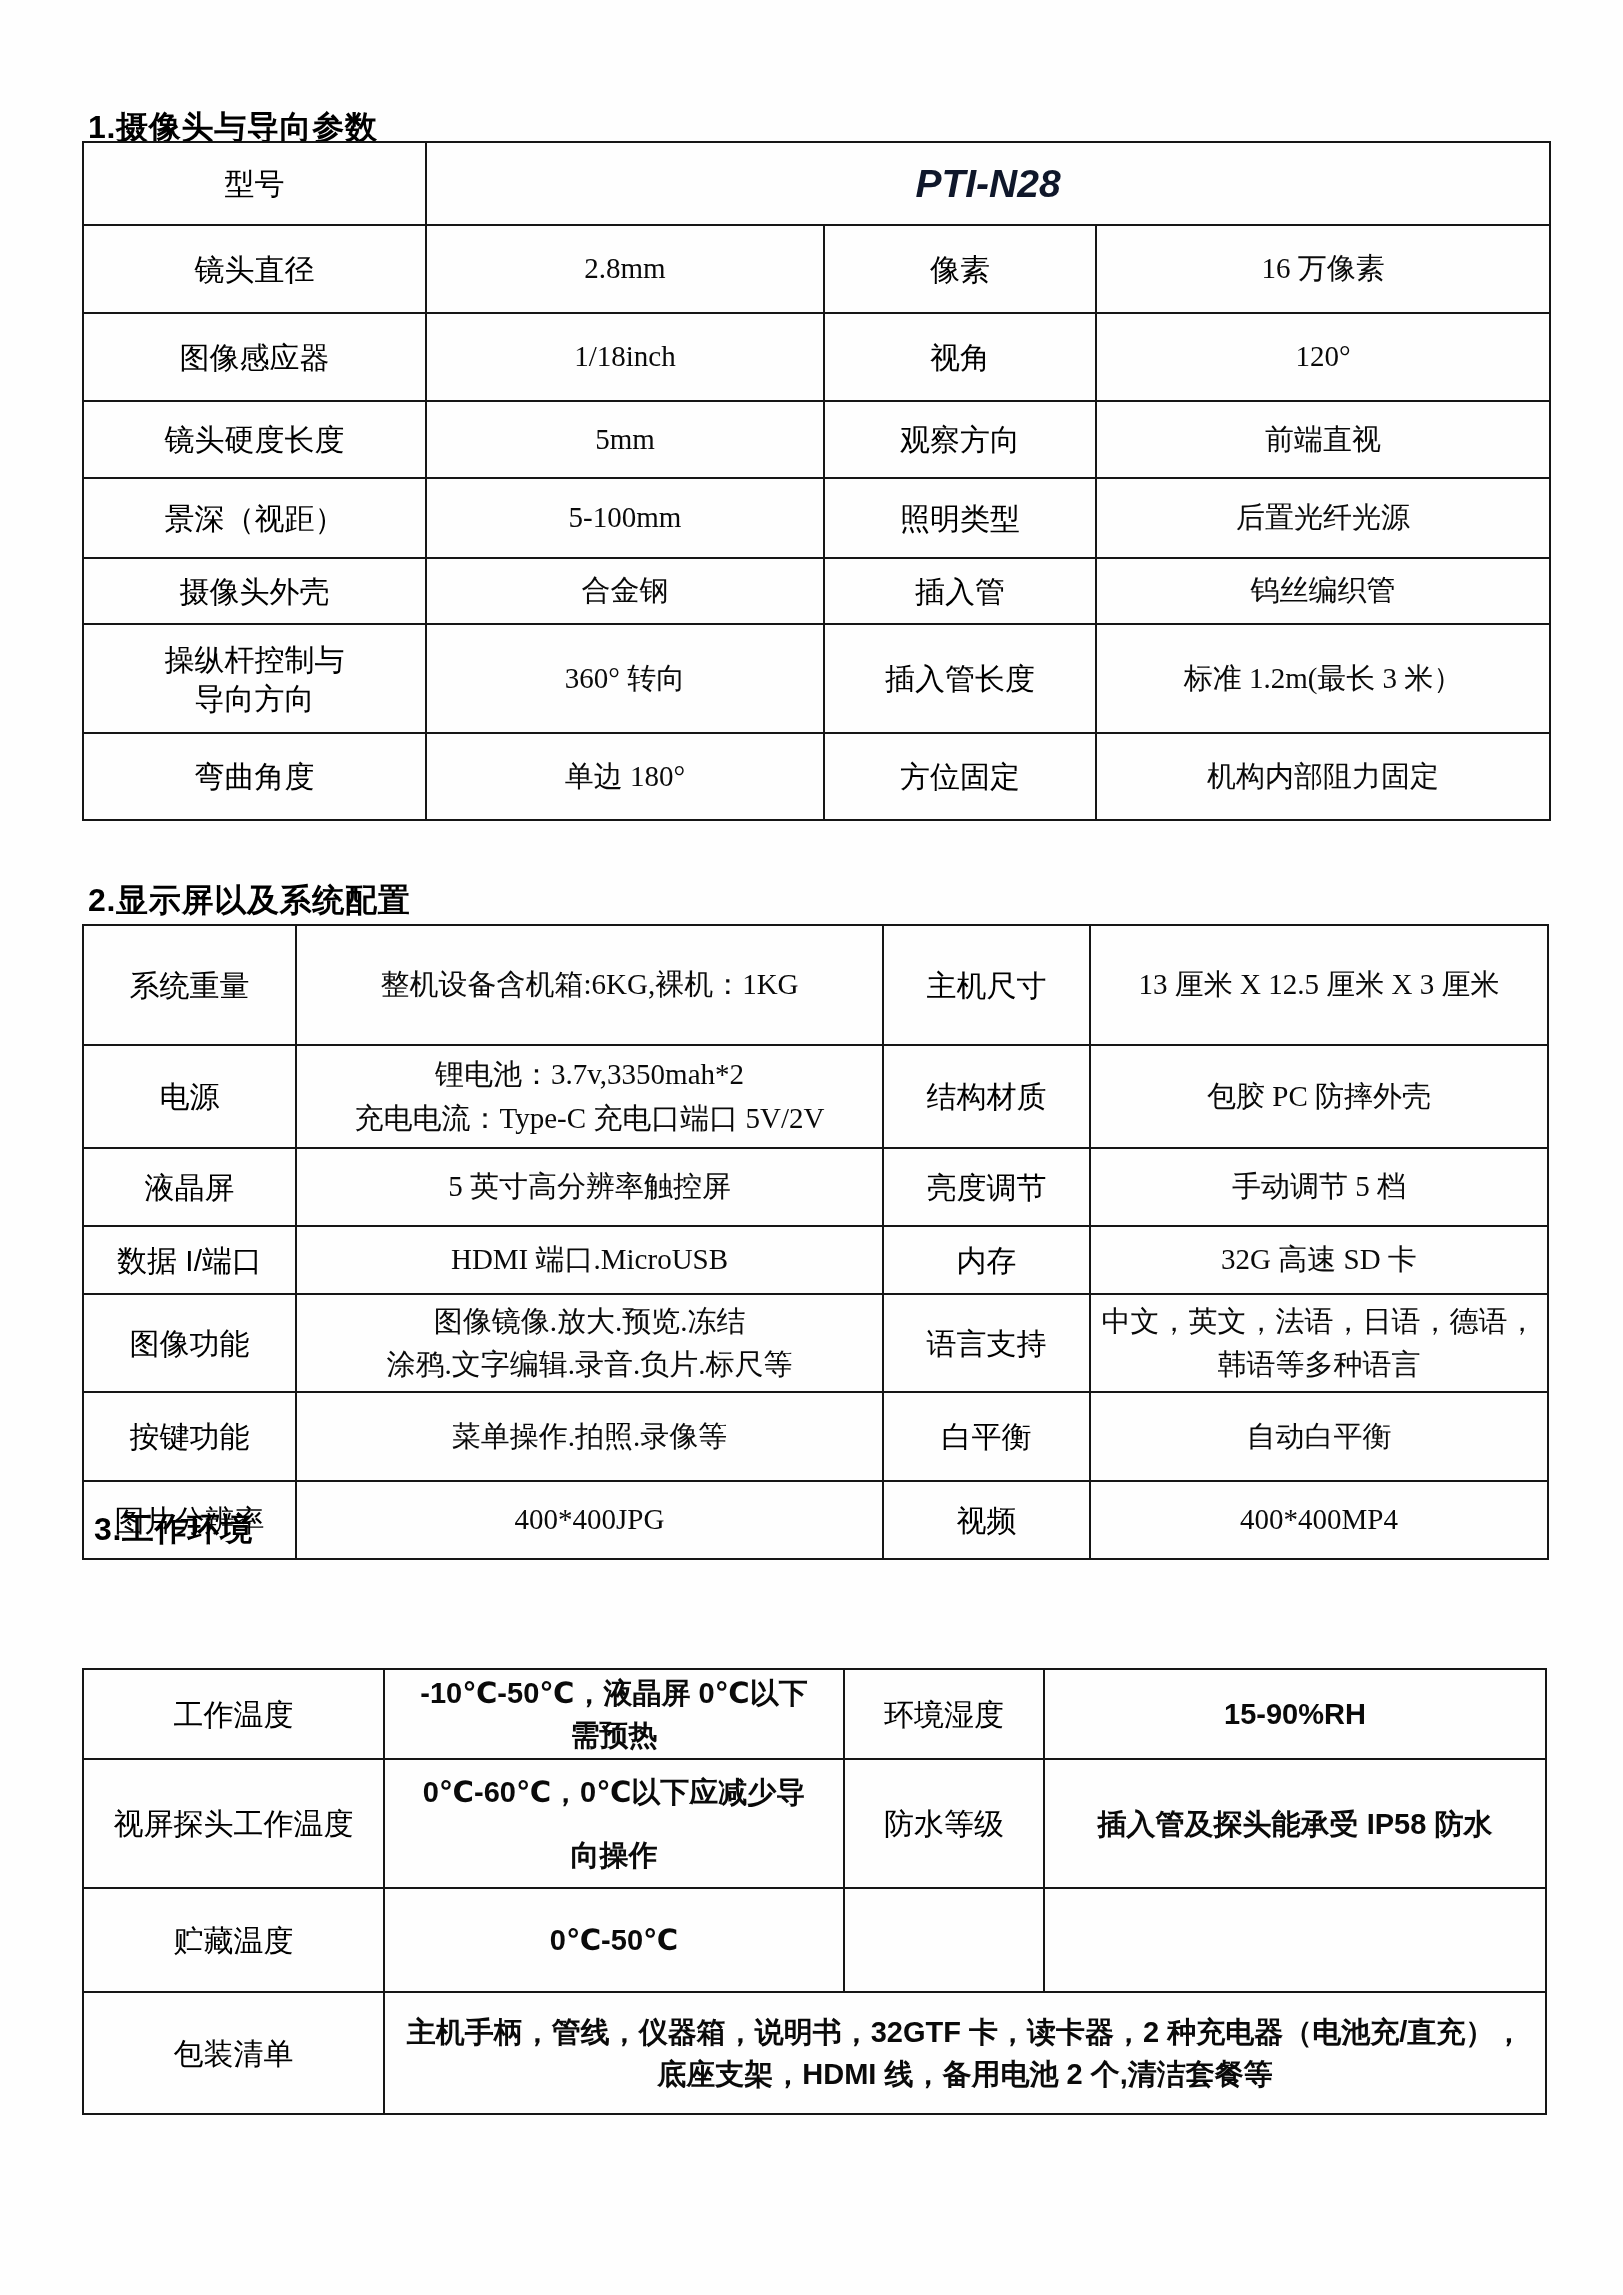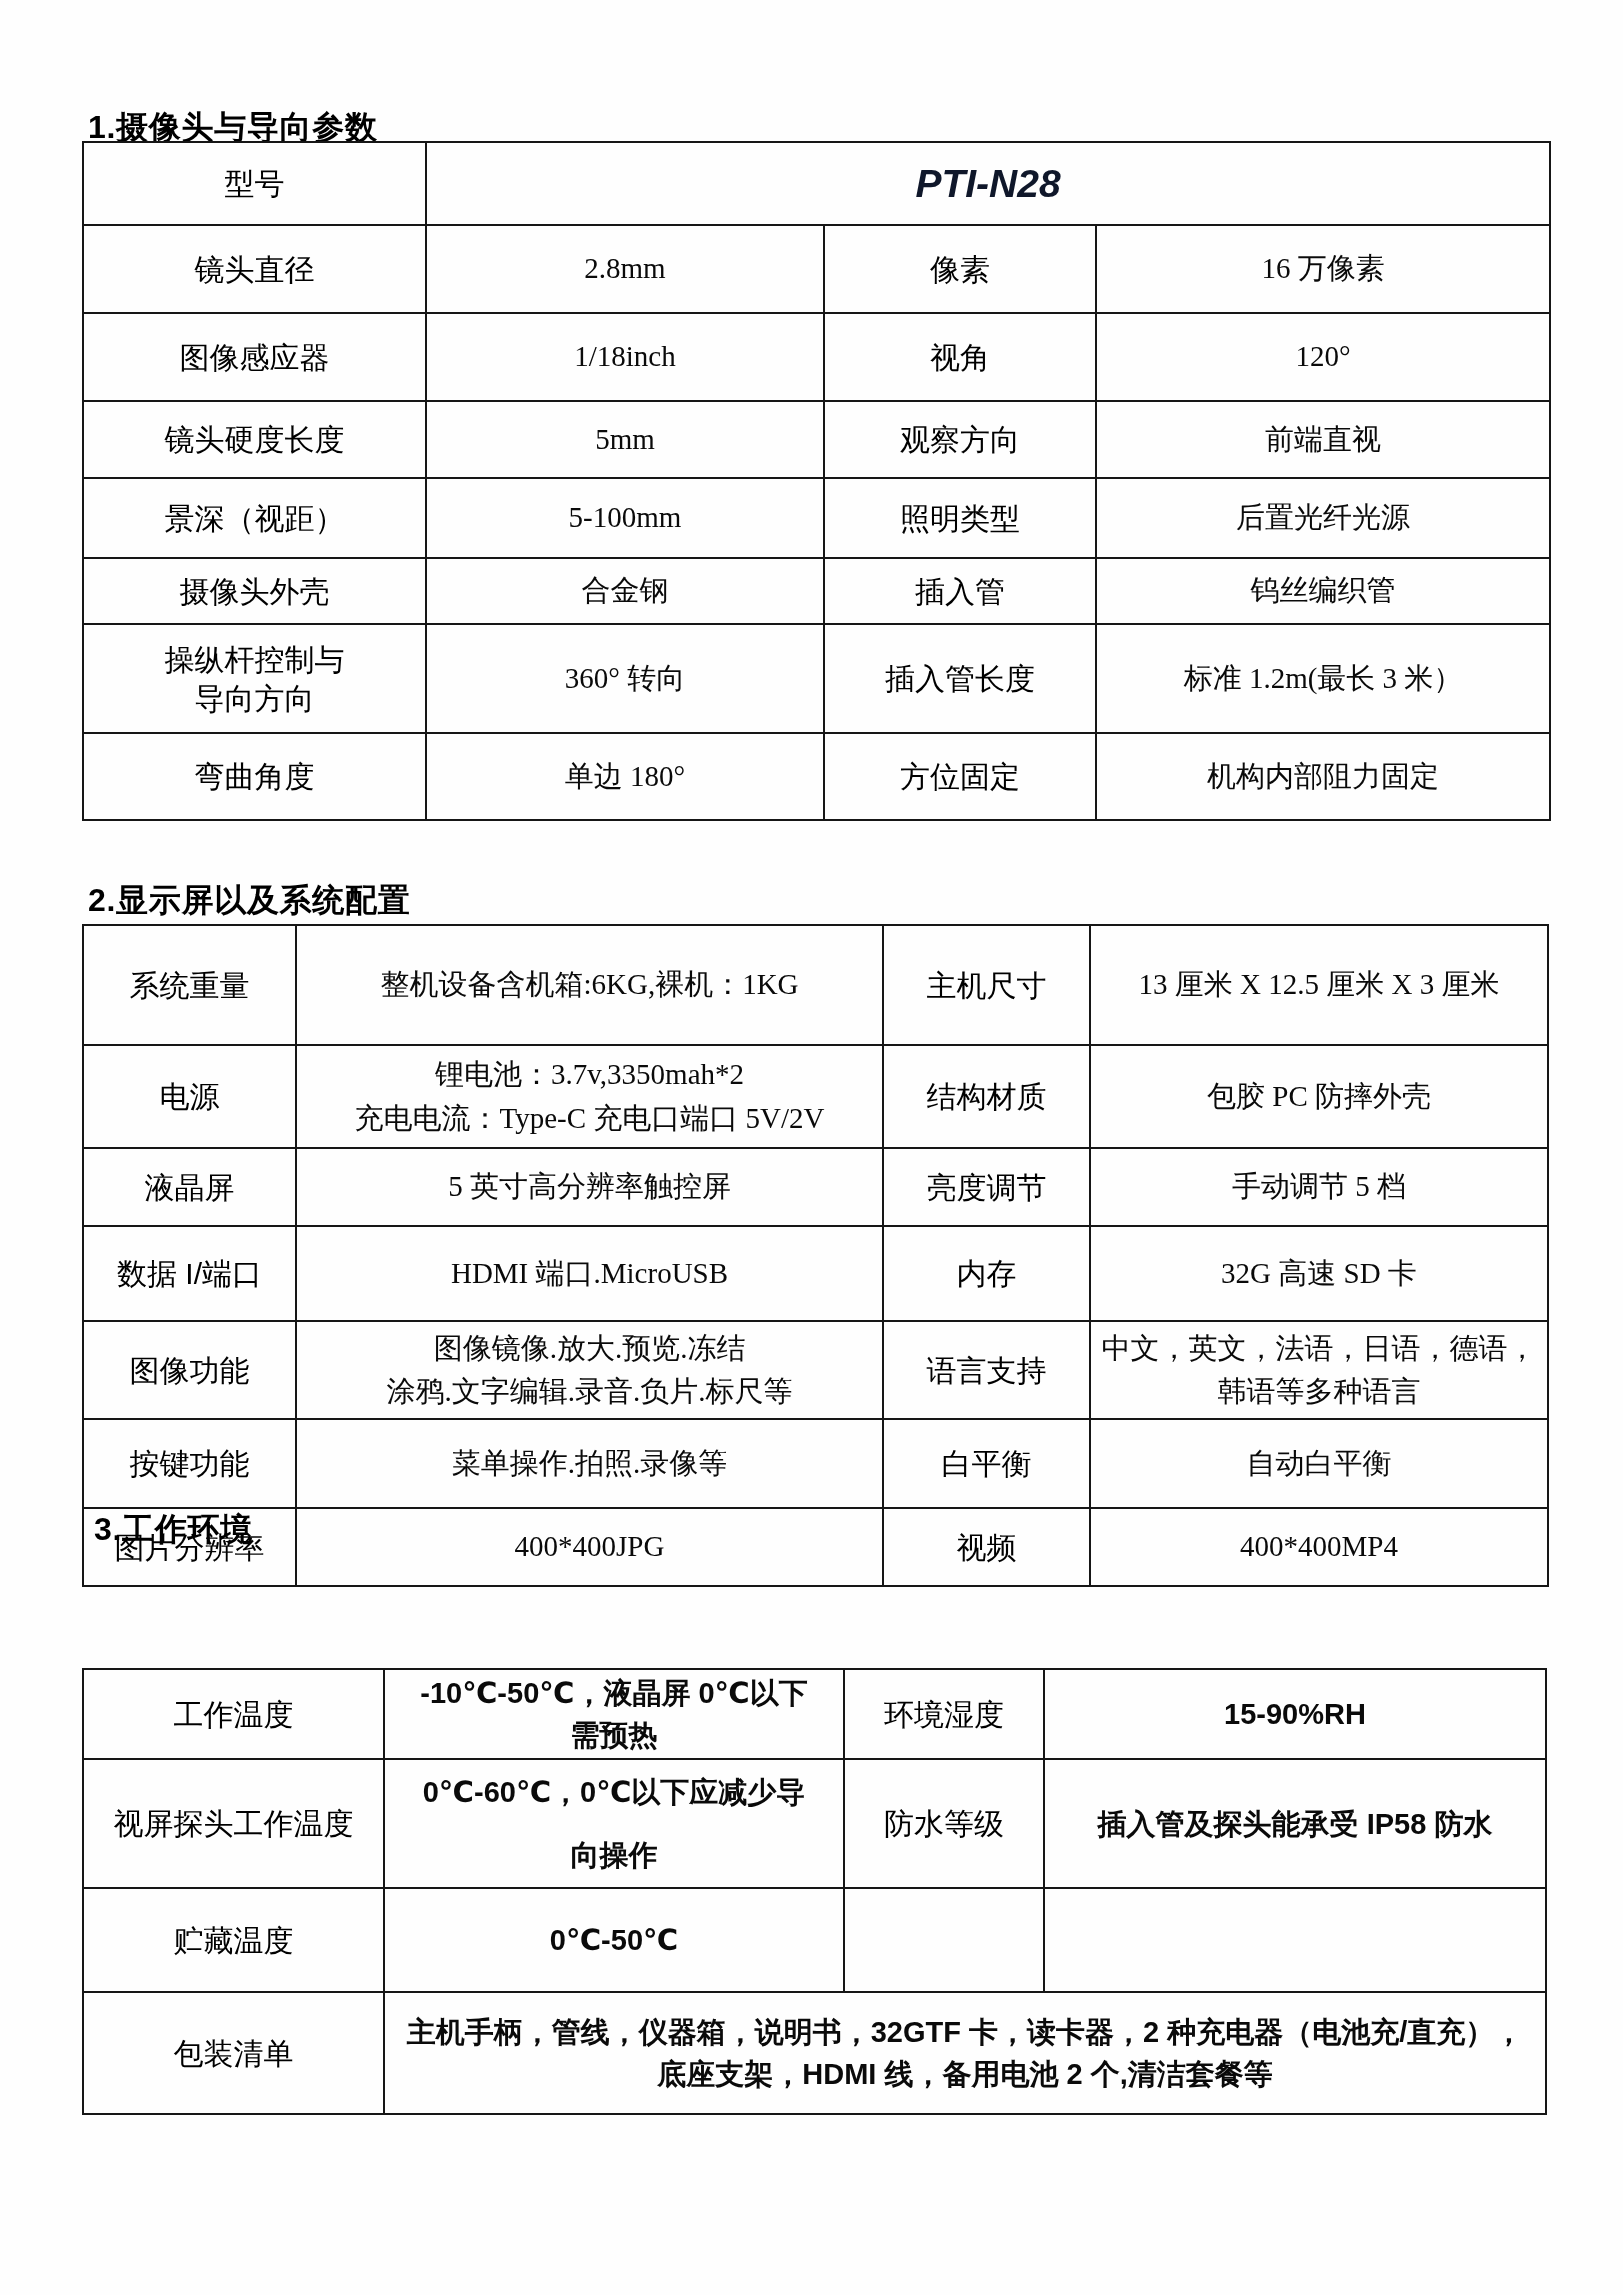--- a/index.html
+++ b/index.html
@@ -141,21 +141,21 @@
 充电电流：Type-C 充电口端口 5V/2V</td>
       <td class="lbl">结构材质</td>
       <td class="val">包胶 PC 防摔外壳</td>
     </tr>
     <tr style="height:78px">
       <td class="lbl">液晶屏</td>
       <td class="val">5 英寸高分辨率触控屏</td>
       <td class="lbl">亮度调节</td>
       <td class="val">手动调节 5 档</td>
     </tr>
-    <tr style="height:95px">
+    <tr style="height:68px">
       <td class="lbl">数据 I/端口</td>
       <td class="val">HDMI 端口.MicroUSB</td>
       <td class="lbl">内存</td>
       <td class="val">32G 高速 SD 卡</td>
     </tr>
     <tr style="height:98px">
       <td class="lbl">图像功能</td>
       <td class="val">图像镜像.放大.预览.冻结
 涂鸦.文字编辑.录音.负片.标尺等</td>
       <td class="lbl">语言支持</td>

